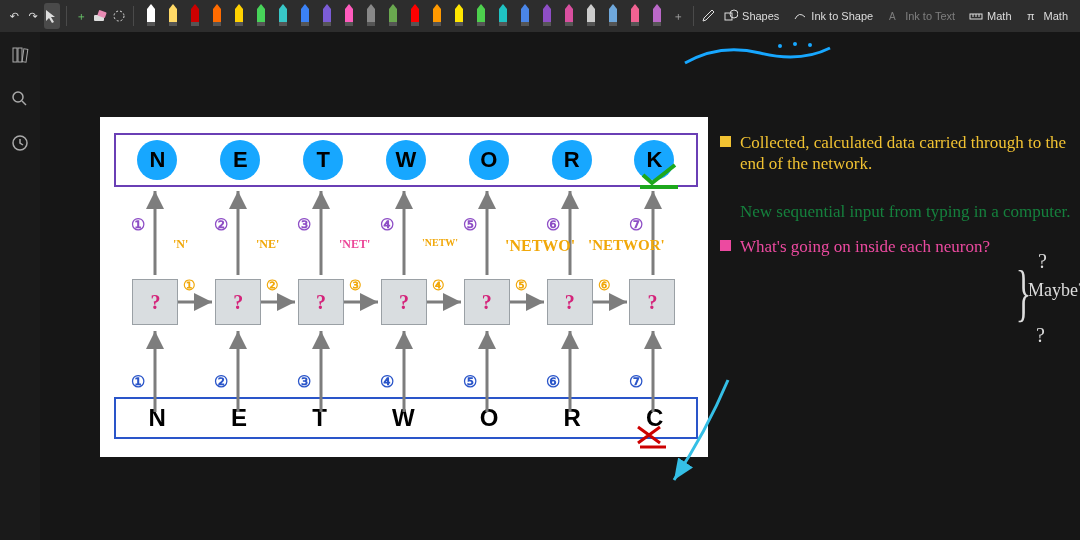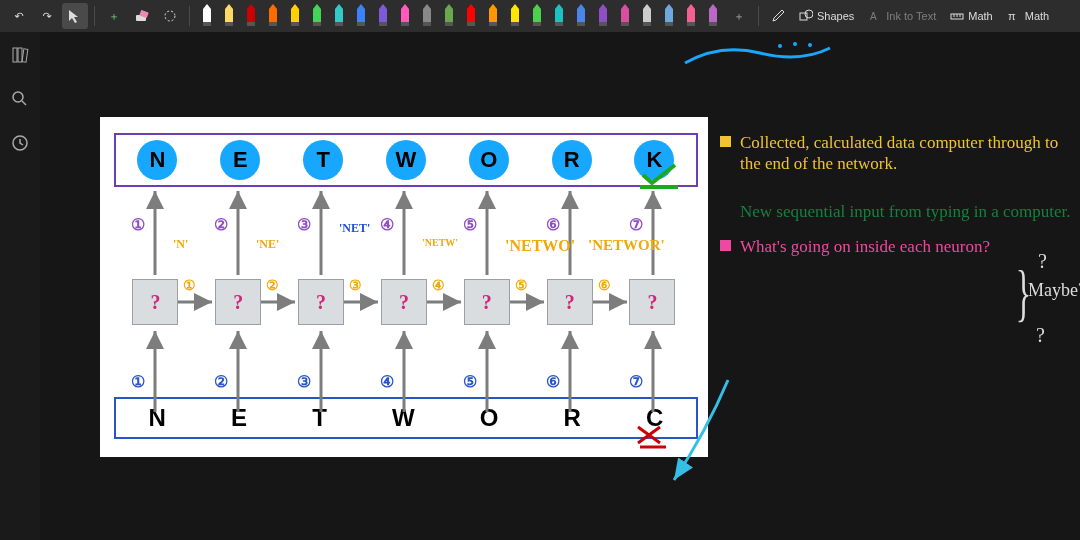--- a/index.html
+++ b/index.html
@@ -214,20 +214,26 @@
         <path d="M11 1 L13 3 L5 11 L2 12 L3 9 Z" fill="none" stroke="#ddd"></path>
       </svg>
     </div>
   <div class="tool">
       <svg width="14" height="14">
         <rect x="1" y="4" width="7" height="7" fill="none" stroke="#ddd"></rect>
         <circle cx="10" cy="5" r="4" fill="none" stroke="#ddd"></circle>
       </svg>
       <span>Shapes</span>
     </div>
+  <div class="tool">
+      <svg width="14" height="14">
+        <path d="M2 10 Q6 2 12 8" fill="none" stroke="#ddd"></path>
+      </svg>
+      <span>Ink to Shape</span>
+    </div>
   <div class="tool dis">
       <svg width="14" height="14">
         <text x="2" y="11" font-size="10" fill="#ddd">A</text>
       </svg>
       <span>Ink to Text</span>
     </div>
   <div class="tool">
       <svg width="14" height="14">
         <rect x="1" y="5" width="12" height="5" fill="none" stroke="#ddd"></rect>
         <line x1="4" y1="5" x2="4" y2="8" stroke="#ddd"></line>
@@ -360,40 +366,40 @@
         <div class="small" style="color: rgb(241, 168, 10); left: 83px; top: 160px; font-size: 14px;">①</div>
         <div class="small" style="color: rgb(241, 168, 10); left: 166px; top: 160px; font-size: 14px;">②</div>
         <div class="small" style="color: rgb(241, 168, 10); left: 249px; top: 160px; font-size: 14px;">③</div>
         <div class="small" style="color: rgb(241, 168, 10); left: 332px; top: 160px; font-size: 14px;">④</div>
         <div class="small" style="color: rgb(241, 168, 10); left: 415px; top: 160px; font-size: 14px;">⑤</div>
         <div class="small" style="color: rgb(241, 168, 10); left: 498px; top: 160px; font-size: 14px;">⑥</div>
       </div>
     <div id="hwords">
         <div class="small" style="color: rgb(241, 168, 10); left: 73px; top: 120px; font-size: 12px;">'N'</div>
         <div class="small" style="color: rgb(241, 168, 10); left: 156px; top: 120px; font-size: 12px;">'NE'</div>
-        <div class="small" style="color: #1d4ed8; left: 239px; top: 104px; font-size: 12px;">'NET'</div>
+        <div class="small" style="color: #ec4899; left: 239px; top: 120px; font-size: 12px;">'NET'</div>
         <div class="small" style="color: rgb(241, 168, 10); left: 322px; top: 120px; font-size: 10px;">'NETW'</div>
         <div class="small" style="color: rgb(241, 168, 10); left: 405px; top: 120px; font-size: 16px;">'NETWO'</div>
         <div class="small" style="color: rgb(241, 168, 10); left: 488px; top: 120px; font-size: 15px;">'NETWOR'</div>
       </div>
   </div>
 
   <svg style="position:absolute;left:626px;top:340px;width:70px;height:120px">
     <defs>
         <marker id="ba" markerWidth="10" markerHeight="10" refX="7" refY="3" orient="auto">
           <path d="M0 0 L7 3 L0 6 Z" fill="#35bfe6"></path>
         </marker>
       </defs>
     <path d="M62 8 Q40 60 8 108" stroke="#35bfe6" stroke-width="3" fill="none" marker-end="url(#ba)"></path>
   </svg>
 
   <div class="notes">
     <div class="note yellow">
       <span class="bullet" style="background:#f1c232"></span>
-      <span>Collected, calculated data computer through to the end of the network.</span>
+      <span>Collected, calculated data carried through to the end of the network.</span>
     </div>
     <div class="note blue" style="margin-top:26px">
       <span>New sequential input from typing in a computer.</span>
     </div>
     <div class="note pink">
       <span class="bullet" style="background:#ec4aa0"></span>
       <span>What's going on inside each neuron?</span>
     </div>
   </div>
 

